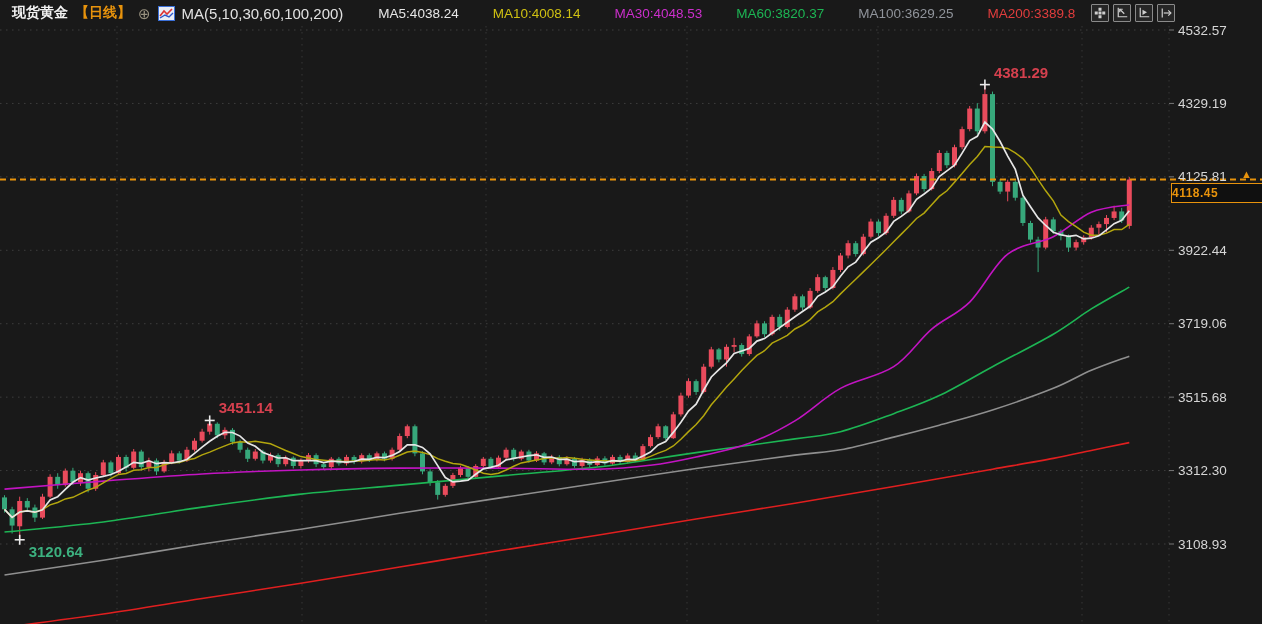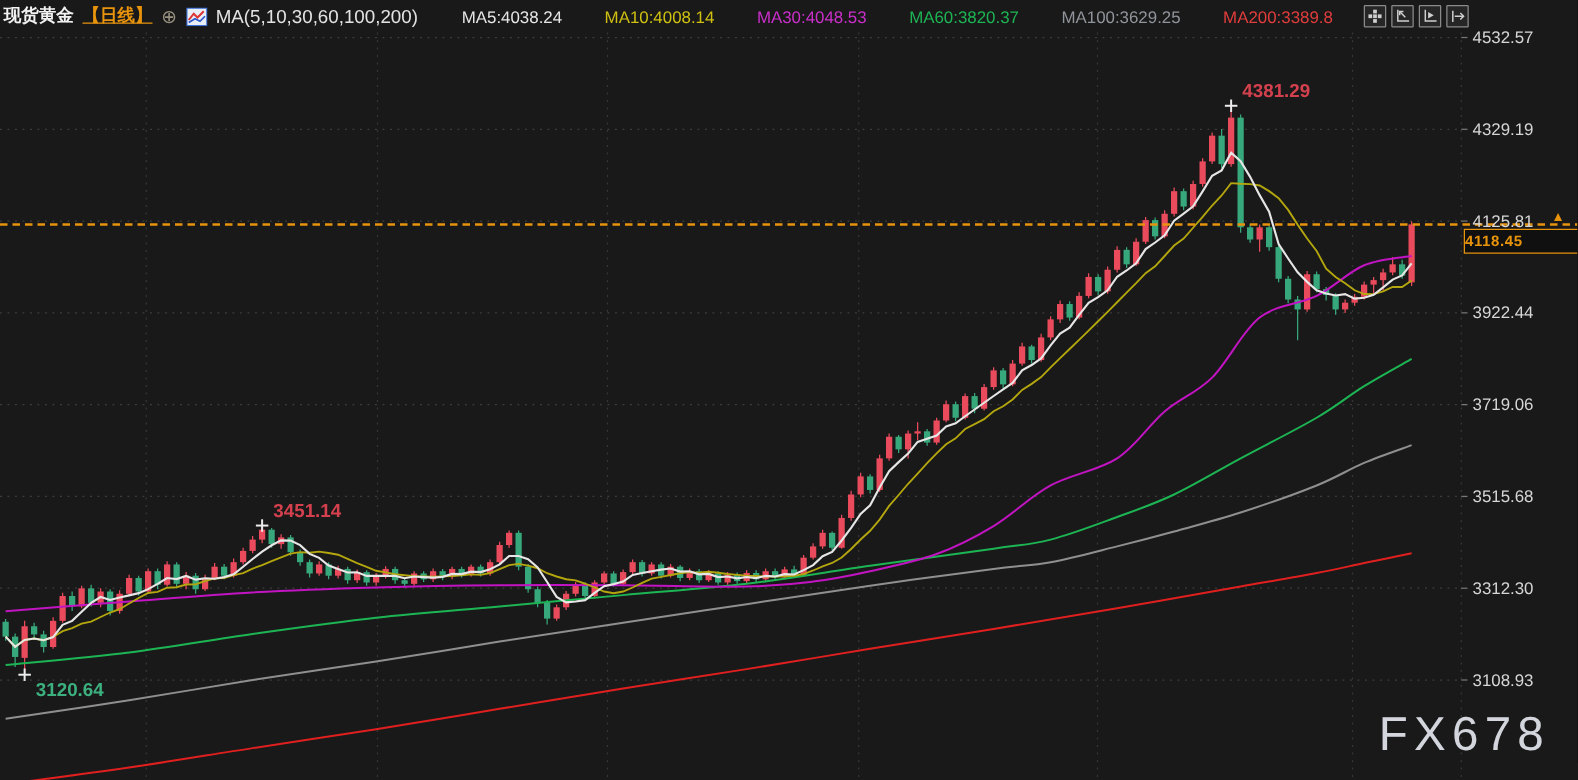--- a/index.html
+++ b/index.html
@@ -6,25 +6,25 @@
   .screen{
     position:relative;width:1262px;height:624px;overflow:hidden;
     background:#191919;
     font-family:"Liberation Sans","DejaVu Sans",sans-serif;
     -webkit-font-smoothing:antialiased;
   }
   #chart-svg{position:absolute;left:0;top:0;}
   
   .header{
     position:absolute;left:0;top:0;right:0;height:26px;z-index:5;
-    display:flex;align-items:center;gap:7px;padding-left:3px;
+    display:flex;align-items:center;gap:7px;padding-left:12px;
     font-size:13px;color:#ddd;white-space:nowrap;
   }
   .sym{font-size:14px;font-weight:bold;color:#f2f2f2;}
-  .period{font-size:14px;font-weight:bold;color:#e8930c;text-decoration:underline;}
+  .period{font-size:14px;font-weight:bold;color:#e8930c;}
   .gear{color:#98917f;font-size:15px;line-height:1;cursor:pointer;}
   .mini-chart{display:inline-block;cursor:pointer;line-height:0;}
   .ma-param{color:#e2e2e2;font-size:15px;}
   .ma-item{font-size:13.5px;margin-right:6px;margin-left:28px;}
   
   .toolbar{position:absolute;top:4px;right:87px;display:flex;gap:4px;z-index:6;}
   .tbtn{
     width:18px;height:18px;box-sizing:border-box;border:1px solid #8a8a8a;
     background:#262626;display:flex;align-items:center;justify-content:center;
     cursor:pointer;border-radius:1px;
@@ -751,15 +751,14 @@
         <path d="M3 2v12"></path>
           <path d="M5 8h9"></path>
           <path d="M11 4.5L14.5 8 11 11.5"></path>
       </svg>
     </span>
   </div>
 
   <div class="price-tag" id="price-tag" style="top: 182.517px;">4118.45</div>
   <span class="price-arrow" id="price-arrow" style="top: 168.517px;">▲</span>
 
-  <div class="watermark">FX678</div>
 
 </div>
 
 </body></html>

